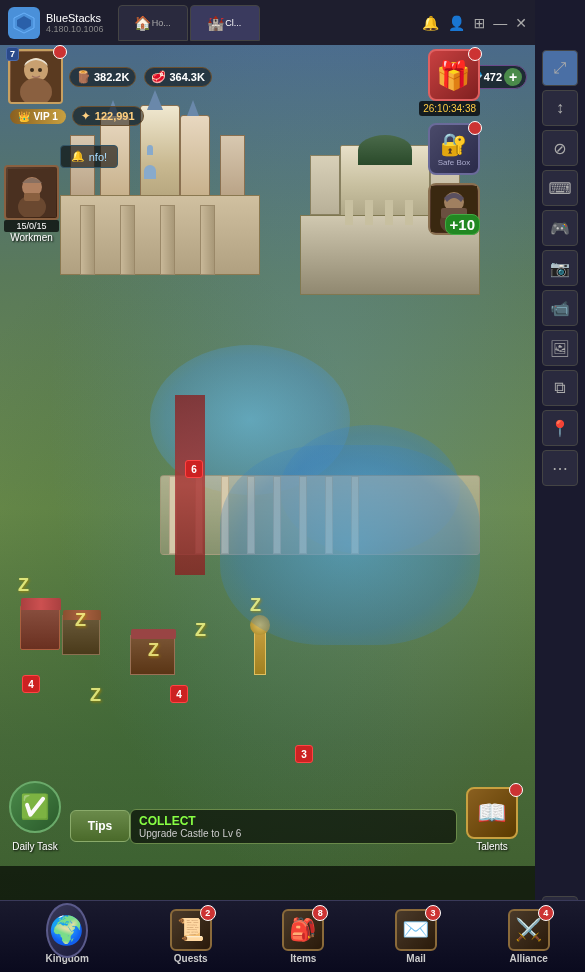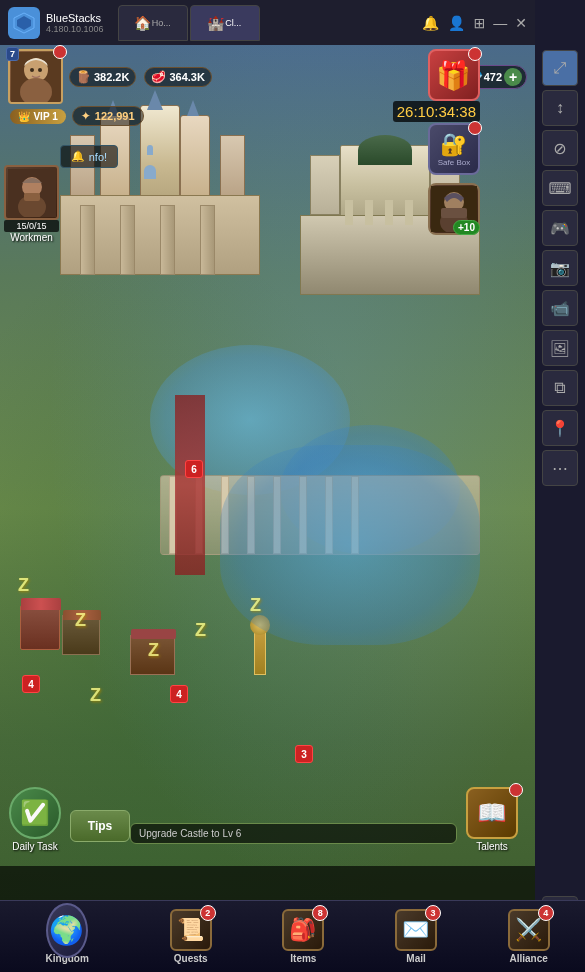--- a/index.html
+++ b/index.html
@@ -315,21 +315,21 @@
       background: #cc3333;
       border-radius: 50%;
       border: 1px solid white;
     }
 
     .timer-box {
       position: absolute;
       top: 56px; right: 55px;
       background: rgba(0,0,0,0.75);
       color: #ffcc44;
-      font-size: 15px;
+      font-size: 10px;
       padding: 2px 4px;
       border-radius: 3px;
       z-index: 50;
       white-space: nowrap;
     }
 
     .safe-box {
       position: absolute;
       top: 78px; right: 55px;
       width: 52px; height: 52px;
@@ -365,21 +365,21 @@
       display: flex; align-items: center; justify-content: center;
       font-size: 24px;
       z-index: 50;
       cursor: pointer;
     }
     .warrior-plus {
       position: absolute;
       bottom: -2px; right: -2px;
       background: #228822;
       color: white;
-      font-size: 10px;
+      font-size: 15px;
       font-weight: bold;
       padding: 1px 4px;
       border-radius: 8px;
       border: 1px solid #44aa44;
       margin-top: 25px;
     }
 
     
     .z-letter {
       position: absolute;
@@ -429,21 +429,21 @@
       border-radius: 50%;
       display: flex; align-items: center; justify-content: center;
       font-size: 24px;
       cursor: pointer;
     }
     .daily-task-label {
       color: white;
       font-size: 10px;
       text-shadow: 1px 1px 2px black;
       text-align: left;
-      margin-top: 2px;
+      margin-top: 8px;
     }
 
     .tips-btn {
       width: 60px; height: 32px;
       background: linear-gradient(180deg, #6a8a4a, #4a6a2a);
       border: 1px solid #8aaa6a;
       border-radius: 6px;
       display: flex; align-items: center; justify-content: center;
       color: white;
       font-size: 12px;
@@ -825,20 +825,21 @@
 
   <div id="bottom-task">
     <div class="daily-task-btn">
       <div class="daily-task-icon">✅</div>
       <div class="daily-task-label">Daily Task</div>
     </div>
     <div class="tips-btn">
       <span>Tips</span>
     </div>
     <div class="collect-area">
+      <div class="collect-label">COLLECT</div>
       <div class="collect-desc">Upgrade Castle to Lv 6</div>
     </div>
     <div class="talents-btn" style="position:relative;">
       <div class="talents-icon">📖</div>
       <div class="talents-label">Talents</div>
       <div class="talents-notif"></div>
     </div>
   </div>
 
   <div id="chat-area">

